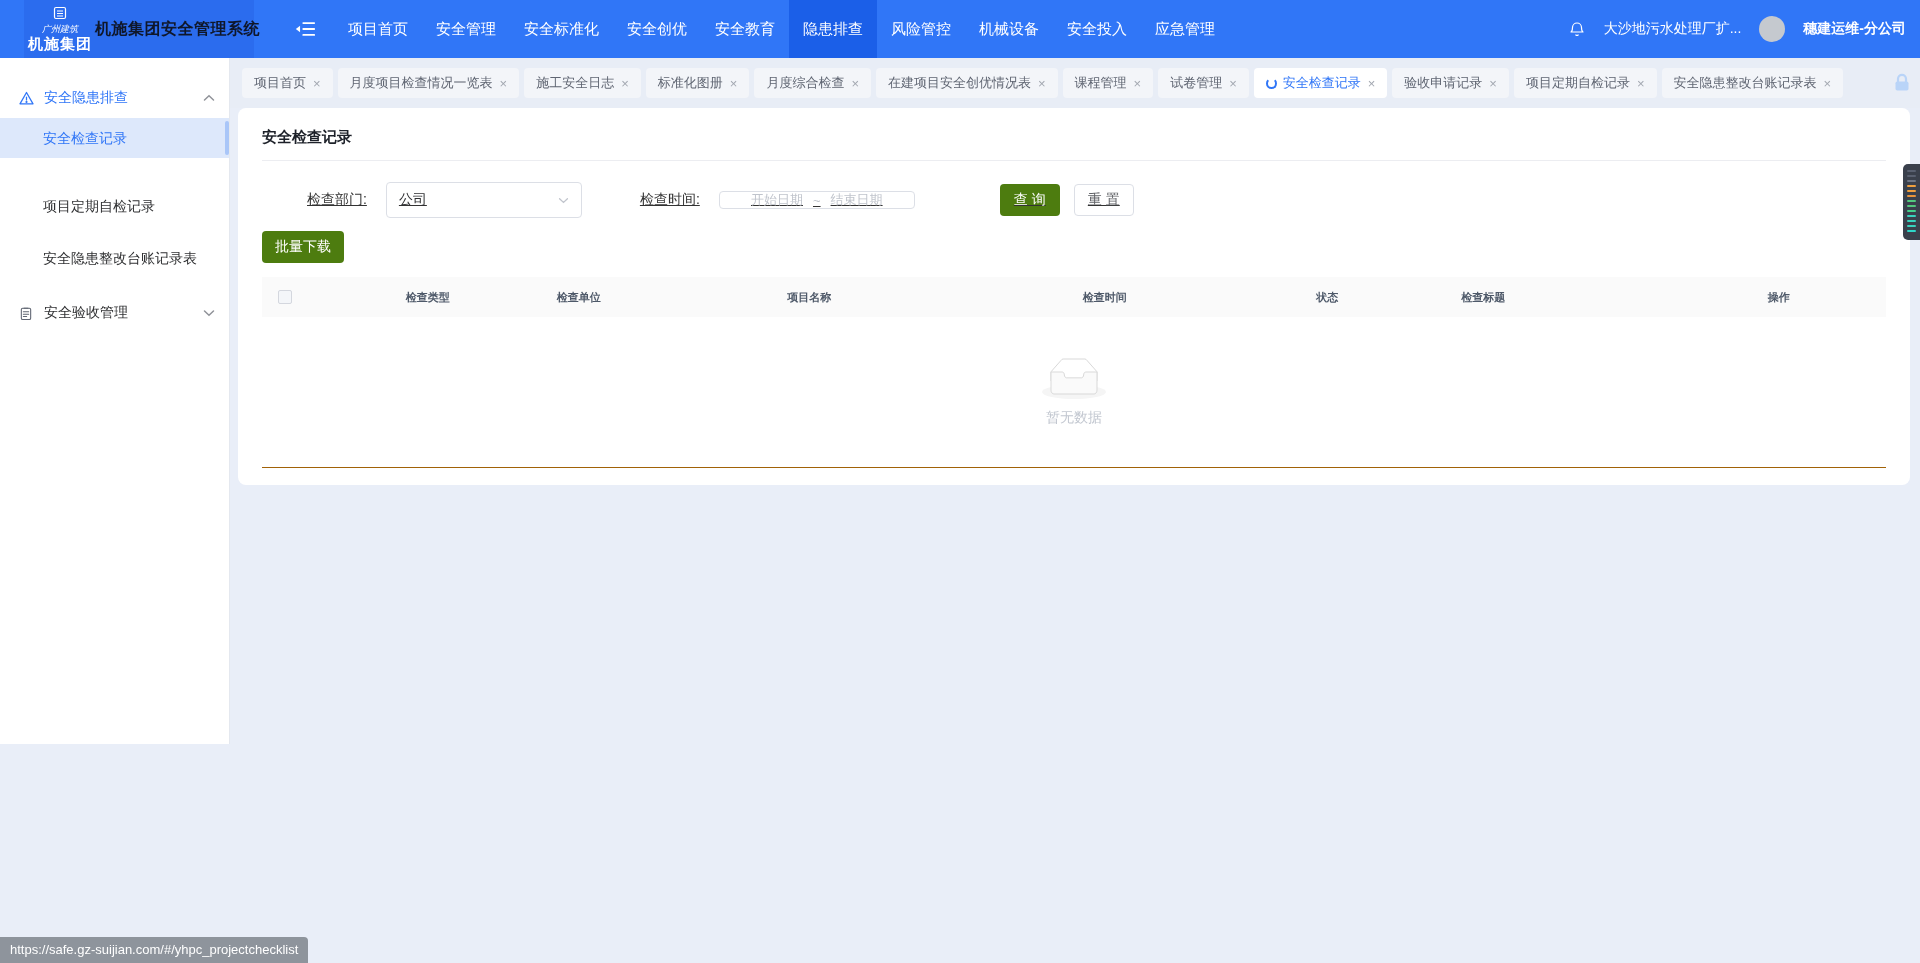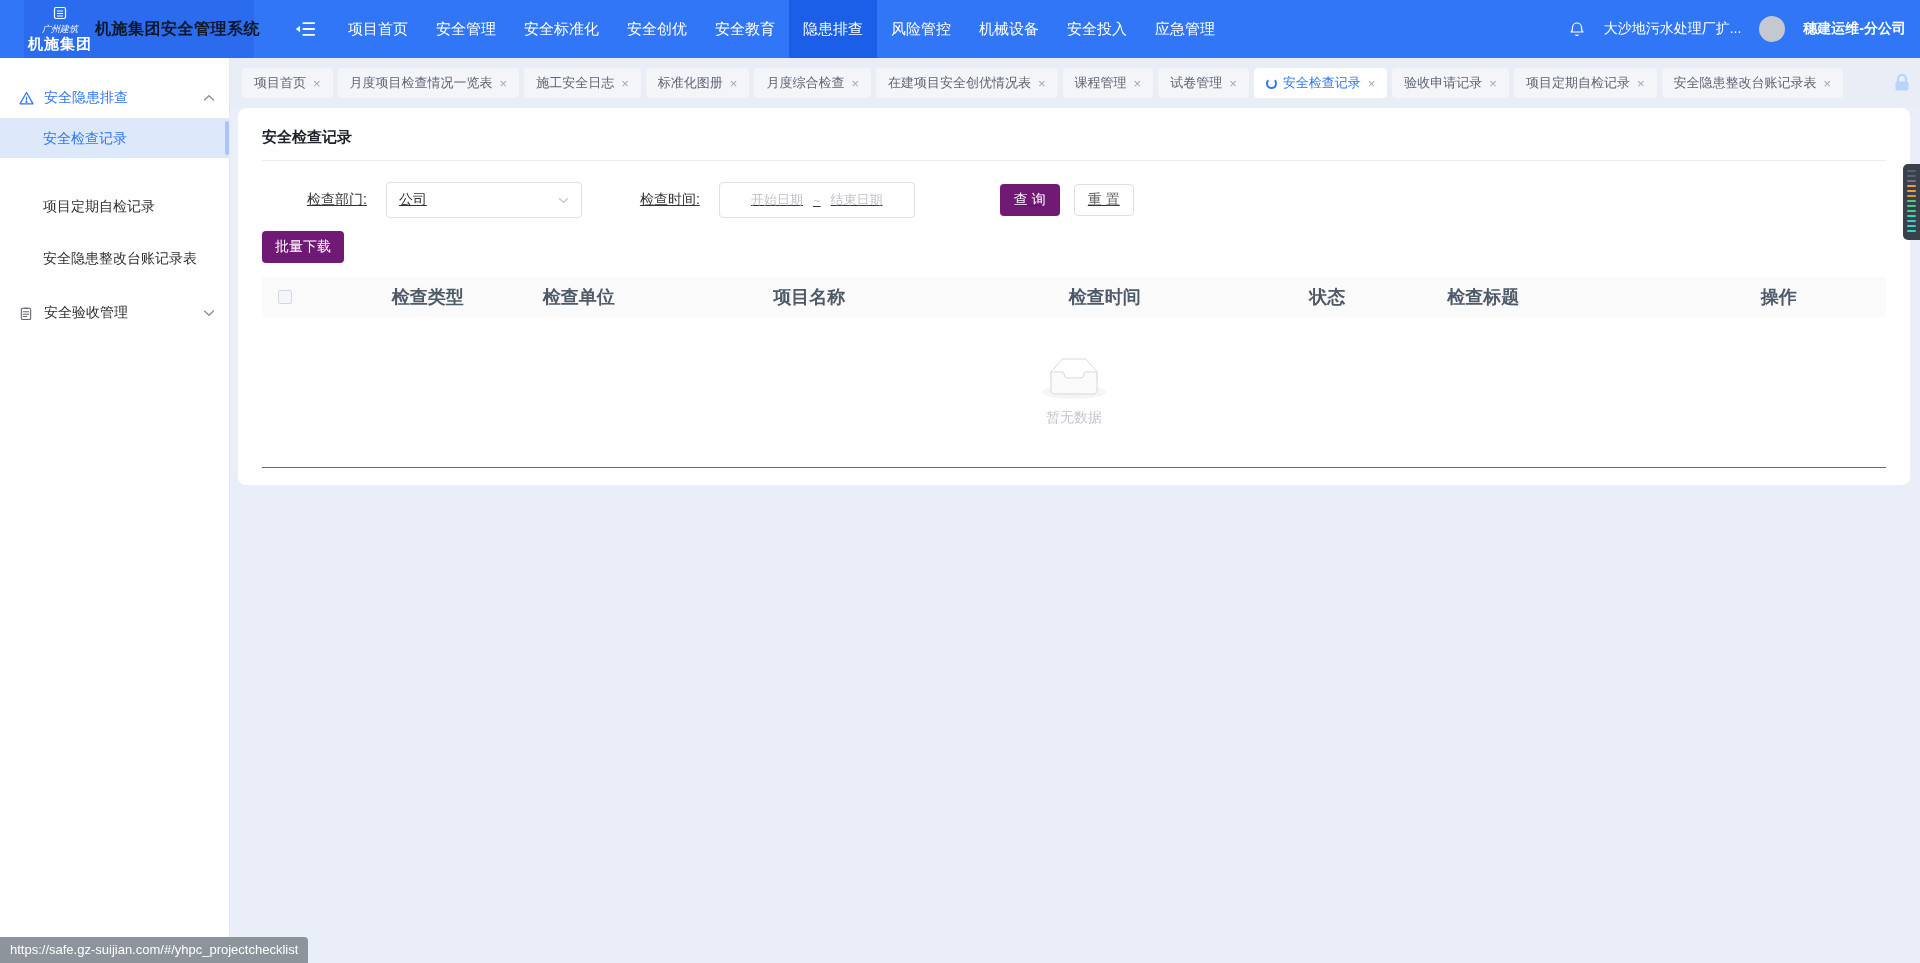--- a/index.html
+++ b/index.html
@@ -22,21 +22,21 @@
   .topnav { display:flex; height:58px; margin-left:16px; }
   .nav-item { padding:0 14px; line-height:58px; color:#fff; font-size:15px; font-weight:500; cursor:pointer; white-space:nowrap; }
   .nav-item.active { background:#1b5fe8; }
   .topbar-right { position:absolute; right:14px; top:0; height:58px; display:flex; align-items:center; gap:18px; color:#fff; }
   .bell { display:flex; cursor:pointer; }
   .project-name { font-size:14px; white-space:nowrap; cursor:pointer; }
   .avatar { width:26px; height:26px; border-radius:50%; background:#c5c9cf; flex:0 0 auto; }
   .user-name { font-size:14px; font-weight:bold; white-space:nowrap; cursor:pointer; }
 
   
-  .sidebar { position:absolute; top:58px; left:0; width:230px; height:905px; background:#fff; border-right:1px solid #e4e8ef; z-index:20; }
+  .sidebar { position:absolute; top:58px; left:0; width:230px; height:686px; background:#fff; border-right:1px solid #e4e8ef; z-index:20; }
   .menu-group-header { height:40px; margin-top:20px; display:flex; align-items:center; padding:0 16px 0 18px; font-size:14px; color:#303133; cursor:pointer; position:relative; }
   .menu-group-header.active-group { color:#3076f7; }
   .menu-group-header.g2 { margin-top:14px; height:42px; }
   .group-icon { width:17px; height:17px; margin-right:9px; display:flex; align-items:center; }
   .chevron { position:absolute; right:14px; display:flex; }
   .menu-item { height:40px; line-height:40px; padding-left:43px; font-size:14px; color:#303133; cursor:pointer; position:relative; white-space:nowrap; }
   .menu-item.mi2 { margin-top:28px; }
   .menu-item.mi3 { margin-top:12px; }
   .menu-item.active { background:#dde8fb; color:#3076f7; }
   .menu-item.active::after { content:""; position:absolute; right:0; top:3px; bottom:3px; width:4px; background:#a9c6f8; border-radius:2px; }
@@ -51,28 +51,28 @@
   .tab-lock { position:absolute; right:8px; top:15px; cursor:pointer; display:flex; }
 
   
   .card { position:absolute; left:238px; top:108px; width:1672px; height:377px; background:#fff; border-radius:8px; z-index:5; }
   .card-title { margin:0 24px; padding:20px 0 13px; font-size:15px; font-weight:600; color:#1d2129; border-bottom:1px solid #ecedf1; }
   .filters { margin:21px 24px 0; display:flex; align-items:center; height:36px; font-size:14px; color:#333;text-decoration:underline; }
   .f-label1 { margin-left:45px; white-space:nowrap; }
   .f-label2 { margin-left:58px; white-space:nowrap; }
   .select-box { width:196px; height:36px; border:1px solid #dcdfe6; border-radius:4px; margin-left:19px; display:flex; align-items:center; justify-content:space-between; padding:0 12px; color:#303133; background:#fff; cursor:pointer; }
   .select-box .chev { display:flex; }
-  .date-box { width:196px; height:36px; border:1px solid #dcdfe6; border-radius:4px; margin-left:19px; display:flex; align-items:center; justify-content:center; gap:10px; color:#c0c4cc; font-size:13px; background:#fff; cursor:pointer; }
+  .date-box { width:196px; height:18px; border:1px solid #dcdfe6; border-radius:4px; margin-left:19px; display:flex; align-items:center; justify-content:center; gap:10px; color:#c0c4cc; font-size:13px; background:#fff; cursor:pointer; }
   .btn { height:32px; border-radius:4px; font-size:14px; display:inline-flex; align-items:center; justify-content:center; cursor:pointer; border:none; }
-  .btn-primary { background:#701a75; color:#fff; }
+  .btn-primary { background:#4d7c0f; color:#fff; }
   .btn-search { width:60px; margin-left:85px; }
   .btn-reset { width:60px; margin-left:14px; background:#fff; border:1px solid #dcdfe6; color:#606266; }
   .btn-batch { width:82px; height:32px; margin:13px 0 0 24px; }
   .table-wrap { margin:14px 24px 0; }
-  .thead { height:40px; background:#fafafa; position:relative; font-size:18px; color:#4e5969; font-weight:bold; }
+  .thead { height:40px; background:#fafafa; position:relative; font-size:11px; color:#4e5969; font-weight:bold; }
   .th { position:absolute; top:0; height:40px; line-height:40px; transform:translateX(-50%); white-space:nowrap; }
   .checkbox-cell { position:absolute; left:16px; top:13px; }
   .checkbox { width:14px; height:14px; border:1px solid #d4d7de; border-radius:2px; background:#f4f6f9; display:block; cursor:pointer; }
   .empty { height:151px; border-bottom:1px solid #a16207; display:flex; flex-direction:column; align-items:center; justify-content:center; }
   .empty-text { margin-top:6px; font-size:14px; color:#c2c7d0; }
 
   
   .url-tooltip { position:absolute; left:0; bottom:0; height:26px; line-height:26px; background:#8e949c; color:#fff; font-size:13px; padding:0 10px; border-radius:0 4px 0 0; z-index:50; }
 
   

